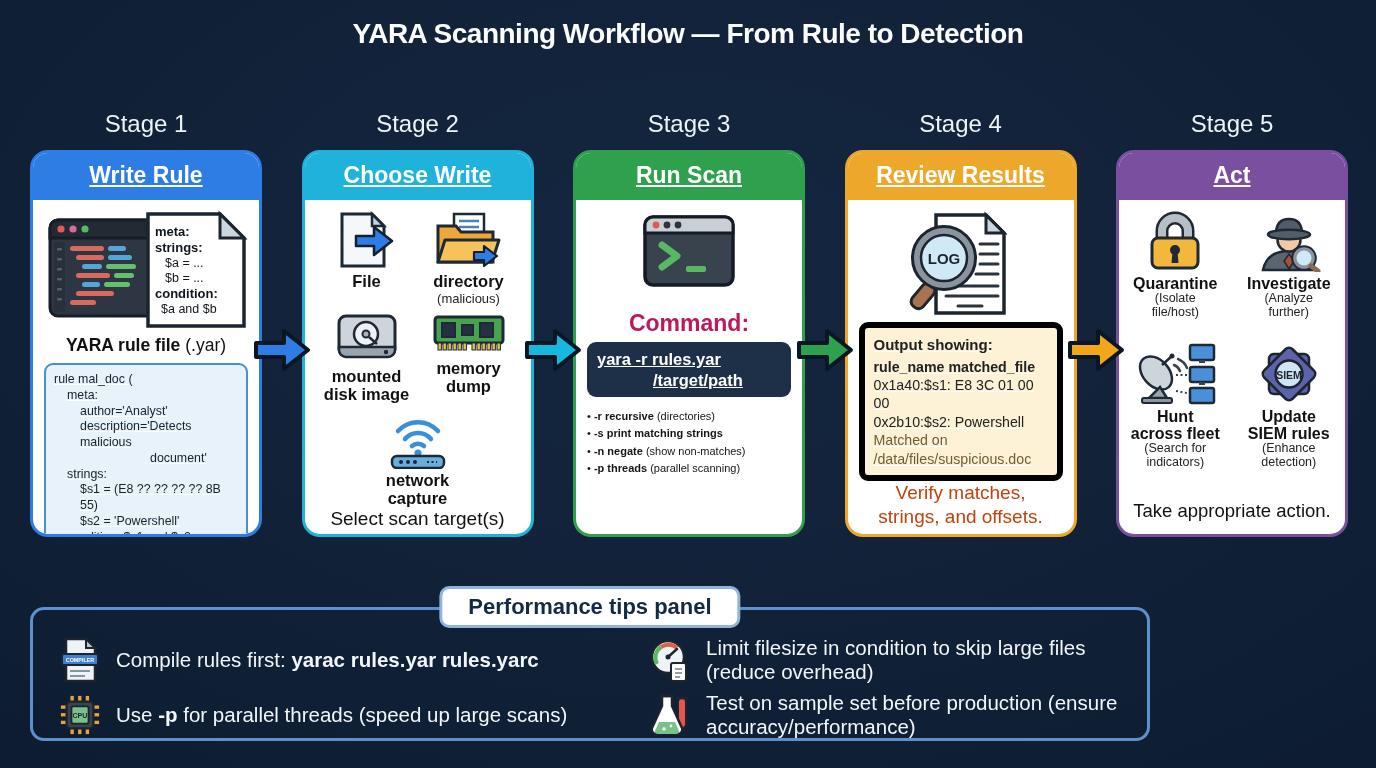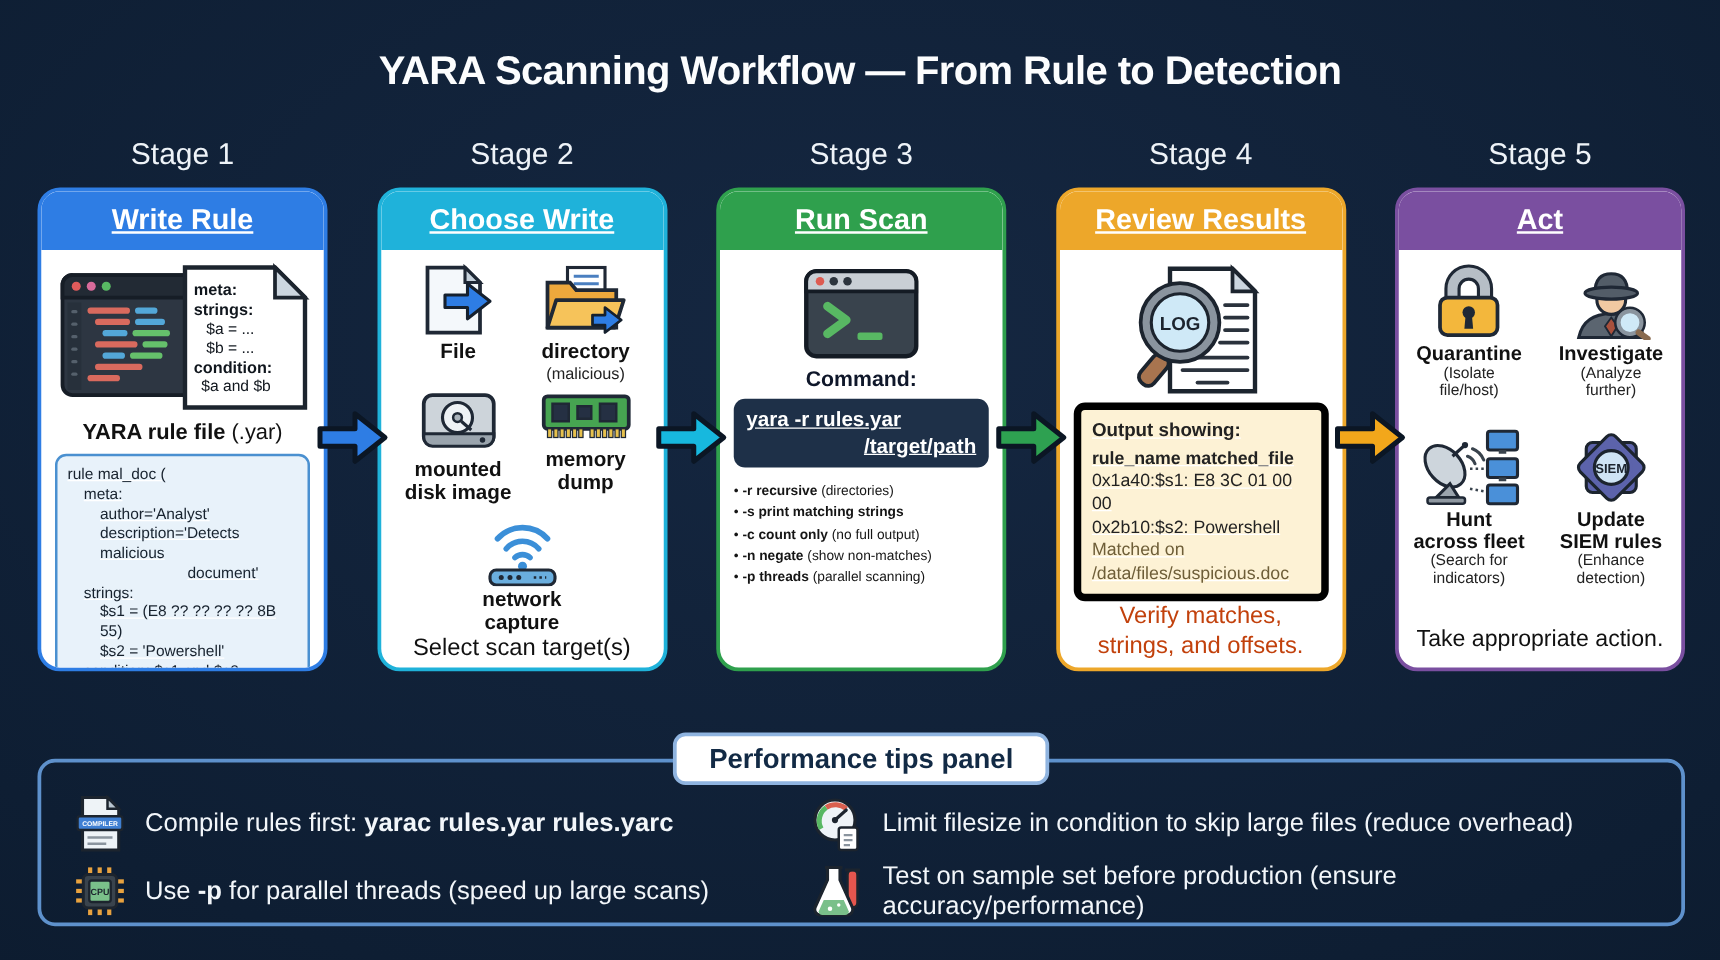--- a/index.html
+++ b/index.html
@@ -2,21 +2,21 @@
 <html><head>
 <meta charset="utf-8">
 <style>
   * { margin:0; padding:0; box-sizing:border-box; }
   html,body { width:1376px; height:768px; }
   body {
     font-family:"Liberation Sans", sans-serif;
     background: radial-gradient(120% 130% at 50% 35%, #152741 0%, #0e1e33 55%, #0a1626 100%);
     color:#fff; overflow:hidden; position:relative;
   }
-  .title { text-align:center; margin-top:38px; font-size:32px; font-weight:bold; letter-spacing:-0.5px; color:#fcfdfe; }
+  .title { text-align:center; margin-top:18px; font-size:28px; font-weight:bold; letter-spacing:-0.5px; color:#fcfdfe; }
 
   .stage-labels { position:absolute; left:30px; top:110px; width:1318px; display:flex; justify-content:space-between; }
   .stage-labels .sl { width:232px; text-align:center; font-size:24px; color:#eef3f8; }
 
   .cards-row { position:absolute; left:30px; top:150px; width:1318px; display:flex; justify-content:space-between;text-decoration:underline; }
   .card { width:232px; height:387px; background:#fff; border:3.5px solid var(--accent);
           border-radius:18px; overflow:hidden; display:flex; flex-direction:column; color:#161616; }
   .card-header { background:var(--accent); color:#fff; font-weight:bold; font-size:23px; text-align:center; padding:9px 0 11px; flex:none; }
   .card-body { flex:1; padding:10px 11px 12px; display:flex; flex-direction:column; align-items:center; }
 
@@ -36,44 +36,44 @@
 
   
   .targets { display:grid; grid-template-columns:1fr 1fr; row-gap:8px; width:100%; }
   .titem { display:flex; flex-direction:column; align-items:center; }
   .titem .tlabel { font-weight:bold; font-size:16.5px; line-height:1.08; text-align:center; max-width:100px; margin-top:3px; color:#111; }
   .titem .tsub { font-size:13px; color:#222; line-height:1; margin-top:1px; }
   .titem.span2 { grid-column:1 / -1; }
   .s2-caption { margin-top:auto; font-size:19px; color:#111; }
 
   
-  .cmd-label { font-weight:bold; font-size:17px; margin:6px 0 5px; color:#0f172a; }
+  .cmd-label { font-weight:bold; font-size:23px; margin:22px 0 5px; color:#be185d; }
   .cmdbox { width:100%; background:#1e3048; border-radius:9px; padding:7px 10px; color:#fff; font-weight:bold; font-size:16.5px; line-height:1.25; }
-  .cmdbox .l2 { padding-left:56px;text-align:right; }
+  .cmdbox .l2 { padding-left:56px; }
   .bullets { margin-top:11px; width:100%; font-size:11px; line-height:1.56; color:#151515; }
   .bullets .b::before { content:"•  "; }
   .bullets b { font-weight:bold; }
 
   
   .outbox { width:100%; background:#fdf2d5; border:6px solid #000000; border-radius:9px; padding:7px 9px; margin-top:4px;
             font-size:14.2px; line-height:1.3; color:#222; }
   .outbox .oh { font-weight:bold; font-size:15px; margin-bottom:3px; }
   .outbox .ob { font-weight:bold; }
   .outbox .om { color:#6e5e38; }
   .s4-caption { margin-top:auto; font-size:19px; text-align:center; max-width:195px; color:#c2410c; line-height:1.25; }
 
   
   .actions { display:grid; grid-template-columns:1fr 1fr; row-gap:10px; column-gap:4px; width:100%;gap:23px; }
   .aitem { display:flex; flex-direction:column; align-items:center; text-align:center; }
   .aitem .atitle { font-weight:bold; font-size:16px; line-height:1.08; max-width:106px; margin-top:3px; color:#111; }
   .aitem .asub { font-size:12.5px; line-height:1.1; color:#222; max-width:110px; }
   .s5-caption { margin-top:auto; font-size:18.5px; color:#111; }
 
   
-  .tips-panel { position:absolute; left:30px; top:607px; width:1318px; height:134px;
+  .tips-panel { position:absolute; left:30px; top:607px; width:1120px; height:134px;
                 border:3px solid #5e91cc; border-radius:14px; }
   .tips-title { position:absolute; top:-24px; left:50%; transform:translateX(-50%);
                 background:#fff; border:3px solid #8fb4e0; border-radius:10px; padding:5px 26px;
                 font-size:22px; font-weight:bold; color:#122a45; white-space:nowrap; }
   .tips-grid { display:grid; grid-template-columns:590px 1fr; row-gap:7px; padding:26px 28px 0 26px; }
   .tip { display:flex; align-items:center; gap:15px; font-size:20.5px; color:#f2f6fa; }
   .tip .ticon { width:42px; flex:none; display:flex; justify-content:center; }
   .tip b { font-weight:bold; }
 </style>
 </head>
@@ -238,21 +238,20 @@
         <rect x="44" y="52" width="20" height="6" rx="2" fill="#58b863"></rect>
       </svg>
       <div class="cmd-label">Command:</div>
       <div class="cmdbox">
         <div>yara -r rules.yar</div>
         <div class="l2">/target/path</div>
       </div>
       <div class="bullets">
         <div class="b"><b>-r recursive</b><span> (directories)</span></div>
         <div class="b"><b>-s print matching strings</b><span></span></div>
-        <div class="b"><b>-c count only</b><span> (no full output)</span></div>
         <div class="b"><b>-n negate</b><span> (show non-matches)</span></div>
         <div class="b"><b>-p threads</b><span> (parallel scanning)</span></div>
       </div>
     </div>
   </div>
 
   <div class="card" style="--accent: #eda72a;">
     <div class="card-header">Review Results</div>
     <div class="card-body">
       <svg width="118" height="108" viewBox="0 0 118 108">

